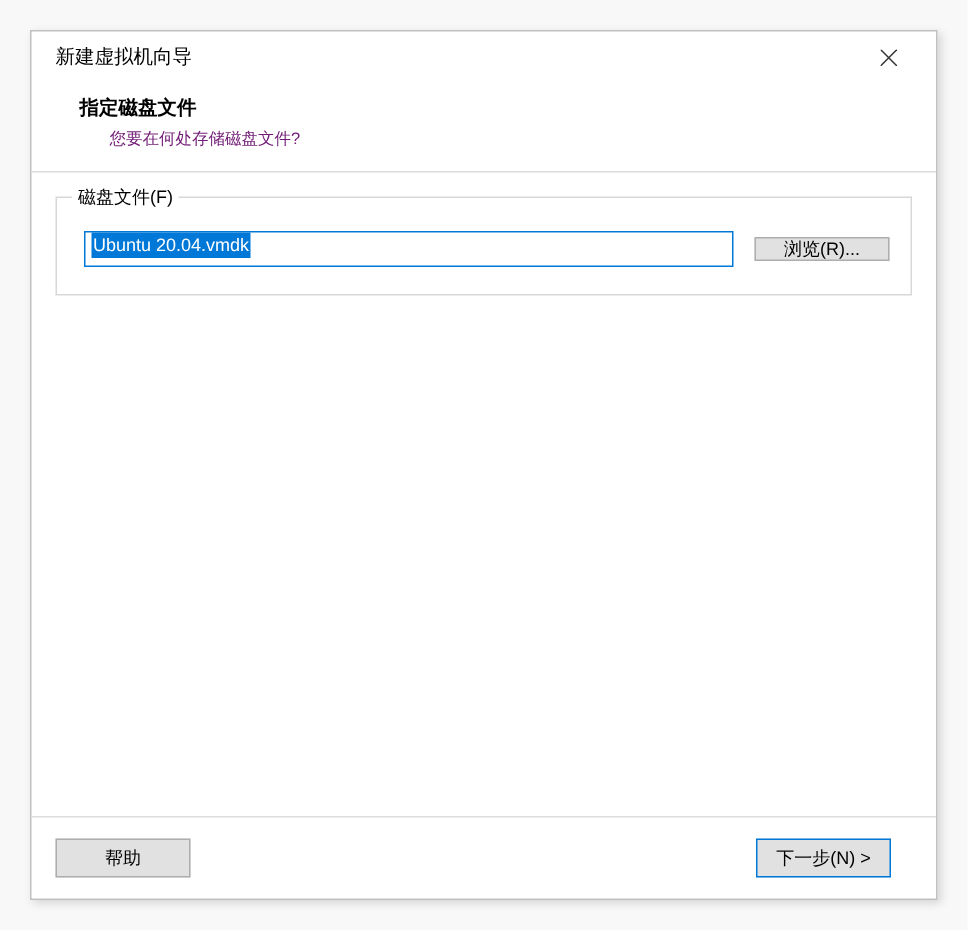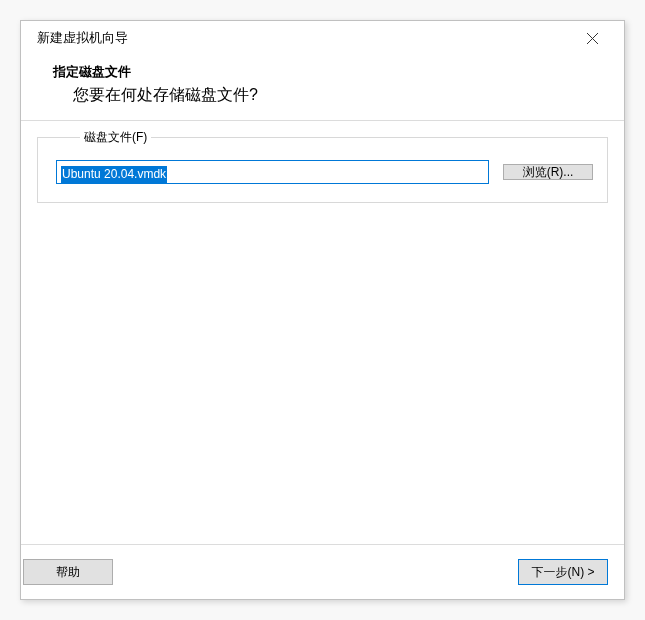--- a/index.html
+++ b/index.html
@@ -42,63 +42,62 @@
       padding: 8px 16px 14px 32px;
       border-bottom: 1px solid #dcdcdc;
     }
     .header .heading {
       font-weight: bold;
       font-size: 13px;
       color: #000;
       margin-bottom: 4px;
     }
     .header .subheading {
-      font-size: 16px;
-      color: #000000;
+      font-size: 11px;
+      color: #701a75;
       padding-left: 20px;
     }
     .content {
       flex: 1;
       padding: 16px;
     }
     .groupbox {
       border: 1px solid #d8d8d8;
       position: relative;
       padding: 22px 14px 18px;
     }
     .group-label {
       position: absolute;
       top: -9px;
       left: 10px;
       background: #fff;
       padding: 0 4px;
       font-size: 12px;
       color: #000;
-      margin-left: 32px;
     }
     .group-desc {
       font-size: 12px;
       color: #000;
       margin-bottom: 12px;
       padding-left: 4px;
     }
     .file-row {
       display: flex;
       align-items: center;
       gap: 14px;
       padding-left: 4px;
     }
     .file-input {
       flex: 1;
       height: 24px;
       border: 1px solid #0078d7;
       background: #fff;
       padding: 0 4px;
       display: flex;
-      align-items: flex-end;
+      align-items: flex-start;
       font-size: 12px;
     }
     .file-input .sel {
       background: #0078d7;
       color: #fff;
       padding: 1px 1px;
       line-height: 15px;
     }
     .browse-btn {
       width: 90px;
@@ -106,21 +105,21 @@
       background: #e1e1e1;
       border: 1px solid #adadad;
       font-size: 12px;
       display: flex;
       align-items: center;
       justify-content: center;
       cursor: pointer;
     }
     .footer {
       border-top: 1px solid #dcdcdc;
-      padding: 14px 2px;
+      padding: 14px 16px;
       display: flex;
       align-items: center;
     }
     .btn {
       height: 26px;
       min-width: 90px;
       padding: 0 10px;
       background: #e1e1e1;
       border: 1px solid #adadad;
       font-size: 12px;

